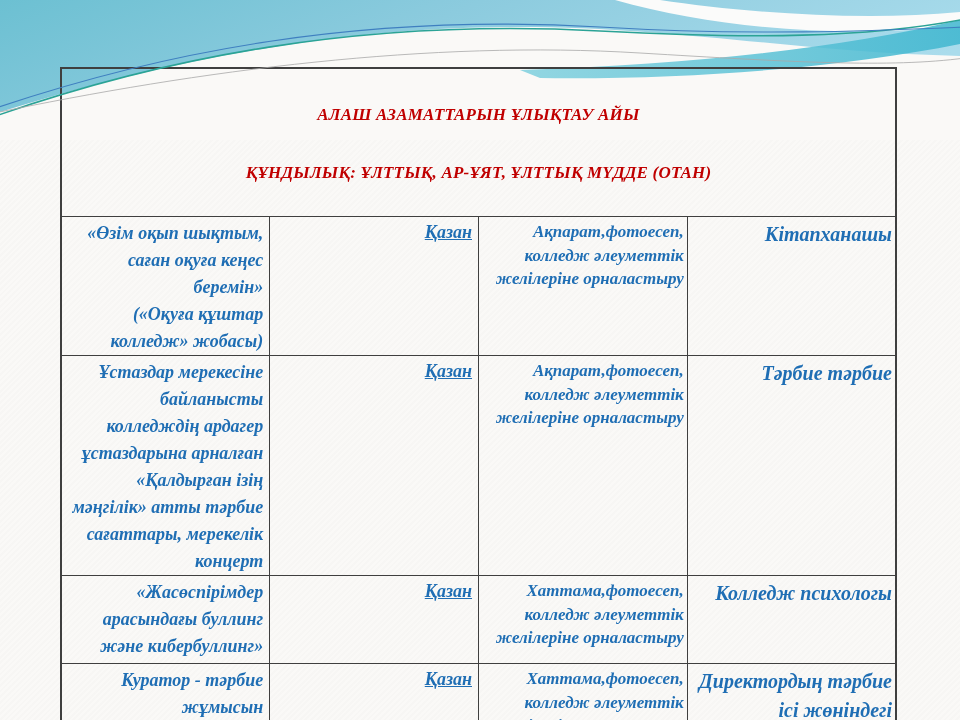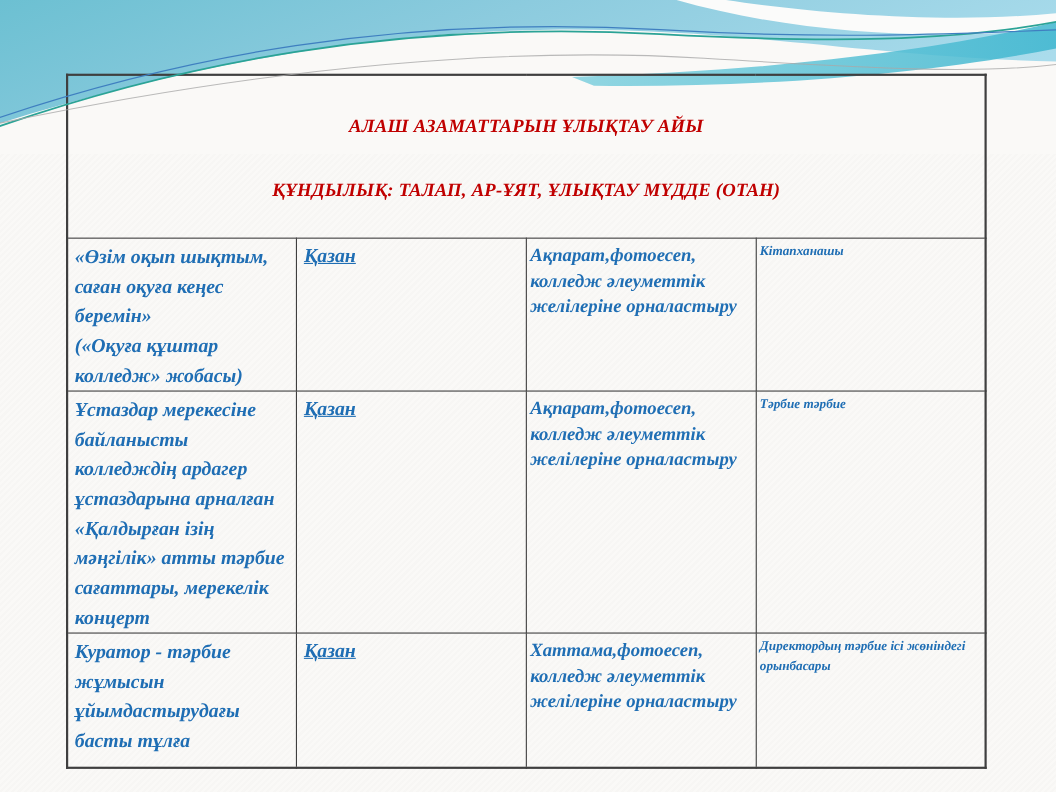--- a/index.html
+++ b/index.html
@@ -19,31 +19,31 @@
   .wave-overlay{position:absolute;left:0;top:0;width:960px;height:140px;z-index:3;pointer-events:none;}
   
   .plan-table{
     position:absolute;left:60px;top:67px;width:837px;z-index:1;
     border-collapse:collapse;table-layout:fixed;
     background:transparent;
   }
   .plan-table td{
     border:1px solid #3f3f3f;
     vertical-align:top;
-    text-align:left;
+    text-align:right;
     white-space:pre-line;
     font-weight:bold;font-style:italic;
     padding:3px 6px 0 6px;
     overflow:hidden;
   }
   .plan-table{border:2px solid #3f3f3f;}
   td.c-activity{width:391px;font-size:18px;line-height:1.5;color:var(--blue);}
   td.c-month{width:108px;font-size:18px;line-height:1.4;color:var(--blue);text-decoration:underline;}
   td.c-format{width:190px;font-size:17px;line-height:1.38;color:var(--blue);padding-left:3px;padding-right:3px;font-family:Liberation Serif, serif;}
-  td.c-resp{width:138px;font-size:12px;line-height:1.45;color:var(--blue);padding-left:3px;padding-right:3px;}
+  td.c-resp{width:138px;font-size:20px;line-height:1.45;color:var(--blue);padding-left:3px;padding-right:3px;}
   td.title-cell{
     vertical-align:middle;text-align:center;
     color:var(--red);
     font-size:17px;line-height:1.7;letter-spacing:.2px;
     height:100px;
   }
   tr.r-data1 td, tr.r-data2 td{height:87px;}
   tr.r-data3 td{height:84px;}
   tr.r-data4 td{height:118px;}
 </style>
@@ -72,35 +72,42 @@
     <path d="M0,140 L0,112 C160,62 330,29 500,27 C670,25 790,52 960,56 L960,140 Z" fill="#faf9f7"></path>
 
     <path d="M520,70 C700,64 840,48 960,20 L960,44 C850,66 700,80 540,78 Z" fill="url(#tealGrad)" opacity="0.85"></path>
   </svg>
 
   <table class="plan-table">
     <tbody>
         <tr>
       <td class="title-cell" colspan="4">
         <div>АЛАШ АЗАМАТТАРЫН ҰЛЫҚТАУ АЙЫ</div>
-        <div>ҚҰНДЫЛЫҚ: ТАЛАП, АР-ҰЯТ, ҰЛЫҚТАУ МҮДДЕ (ОТАН)</div>
+        <div>ҚҰНДЫЛЫҚ: ҰЛТТЫҚ, АР-ҰЯТ, ҰЛТТЫҚ МҮДДЕ (ОТАН)</div>
       </td>
     </tr>
     <tr class="r-data1">
       <td class="c-activity">«Өзім оқып шықтым, саған оқуға кеңес беремін»
 («Оқуға құштар колледж» жобасы)</td>
       <td class="c-month">Қазан</td>
       <td class="c-format">Ақпарат,фотоесеп, колледж әлеуметтік желілеріне орналастыру</td>
       <td class="c-resp">Кітапханашы</td>
     </tr>
     <tr class="r-data2">
       <td class="c-activity">Ұстаздар мерекесіне байланысты колледждің ардагер ұстаздарына арналған «Қалдырған ізің мәңгілік» атты тәрбие сағаттары, мерекелік концерт</td>
       <td class="c-month">Қазан</td>
       <td class="c-format">Ақпарат,фотоесеп, колледж әлеуметтік желілеріне орналастыру</td>
       <td class="c-resp">Тәрбие тәрбие</td>
+    </tr>
+    <tr class="r-data3">
+      <td class="c-activity">«Жасөспірімдер
+арасындағы буллинг және кибербуллинг»</td>
+      <td class="c-month">Қазан</td>
+      <td class="c-format">Хаттама,фотоесеп, колледж әлеуметтік желілеріне орналастыру</td>
+      <td class="c-resp">Колледж психологы</td>
     </tr>
     <tr class="r-data4">
       <td class="c-activity">Куратор - тәрбие жұмысын
 ұйымдастырудағы басты тұлға</td>
       <td class="c-month">Қазан</td>
       <td class="c-format">Хаттама,фотоесеп, колледж әлеуметтік желілеріне орналастыру</td>
       <td class="c-resp">Директордың тәрбие ісі жөніндегі орынбасары</td>
     </tr>
   </tbody>
     </table>

